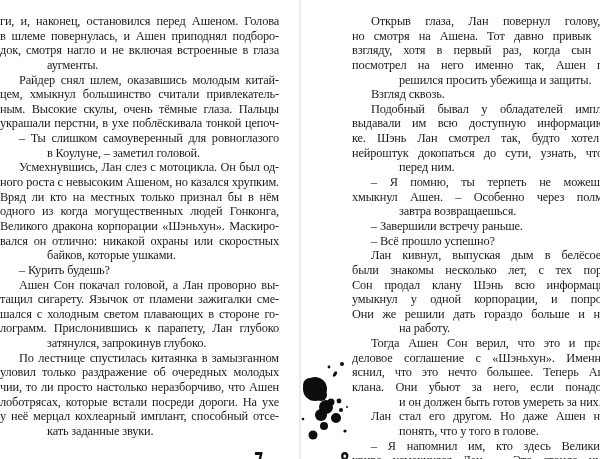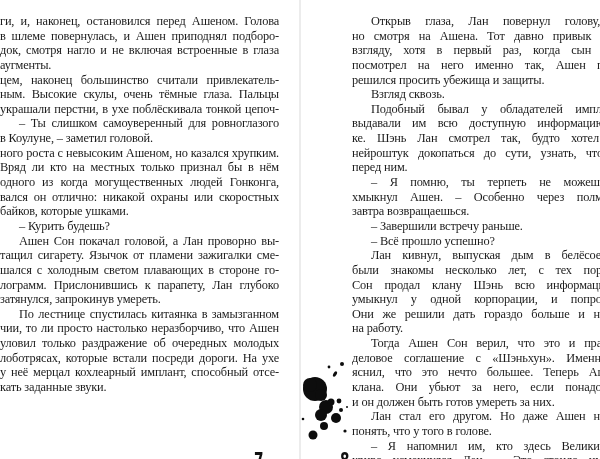--- a/index.html
+++ b/index.html
@@ -19,21 +19,21 @@
     background: #ececec;
   }
   .column {
     position: absolute; top: -1px;
     font-size: 12.35px; line-height: 14.65px;
     letter-spacing: -0.15px;
   }
   #page-left .column { left: 0; width: 279px; }
   #page-right .column { left: 51px; width: 320px; }
   .line { white-space: nowrap; text-align: justify; text-align-last: justify; height: 14.65px; }
-  .line.last { text-align-last: left; }
+  .line.last { text-align-last: left; padding-left: 47px; }
   .line.indent { padding-left: 19px; }
   .page-number {
     position: absolute; top: 433px;
     font-family: "DejaVu Sans", sans-serif; font-weight: bold;
     font-size: 22px; transform: scaleX(0.62); transform-origin: left top;
     color: #111;
   }
   #page-left .page-number { left: 254px; }
   #page-right .page-number { left: 39px; }
   .ink {
@@ -42,39 +42,42 @@
 </style>
 </head>
 <body>
 
 <div class="page" id="page-left">
   <div class="column" id="col-left">
       <div class="line">ги, и, наконец, остановился перед Ашеном. Голова</div>
       <div class="line">в шлеме повернулась, и Ашен приподнял подборо-</div>
       <div class="line">док, смотря нагло и не включая встроенные в глаза</div>
       <div class="line last">аугменты.</div>
-      <div class="line">цем, наконец большинство считали привлекатель-</div>
+      <div class="line indent">Райдер снял шлем, оказавшись молодым китай-</div>
+      <div class="line">цем, хмыкнул большинство считали привлекатель-</div>
       <div class="line">ным. Высокие скулы, очень тёмные глаза. Пальцы</div>
       <div class="line">украшали перстни, в ухе поблёскивала тонкой цепоч-</div>
       <div class="line indent">– Ты слишком самоуверенный для ровноглазого</div>
       <div class="line last">в Коулуне, – заметил головой.</div>
+      <div class="line indent">Усмехнувшись, Лан слез с мотоцикла. Он был од-</div>
       <div class="line">ного роста с невысоким Ашеном, но казался хрупким.</div>
       <div class="line">Вряд ли кто на местных только признал бы в нём</div>
       <div class="line">одного из когда могущественных людей Гонконга,</div>
+      <div class="line">Великого дракона корпорации «Шэньхун». Маскиро-</div>
       <div class="line">вался он отлично: никакой охраны или скоростных</div>
       <div class="line last">байков, которые ушками.</div>
       <div class="line indent last">– Курить будешь?</div>
       <div class="line indent">Ашен Сон покачал головой, а Лан проворно вы-</div>
       <div class="line">тащил сигарету. Язычок от пламени зажигалки сме-</div>
       <div class="line">шался с холодным светом плавающих в стороне го-</div>
       <div class="line">лограмм. Прислонившись к парапету, Лан глубоко</div>
-      <div class="line last">затянулся, запрокинув умереть.</div>
+      <div class="line last">затянулся, запрокинув глубоко.</div>
       <div class="line indent">По лестнице спустилась китаянка в замызганном</div>
+      <div class="line">уловил только раздражение об очередных молодых</div>
       <div class="line">чии, то ли просто настолько неразборчиво, что Ашен</div>
-      <div class="line">уловил только раздражение об очередных молодых</div>
       <div class="line">лоботрясах, которые встали посреди дороги. На ухе</div>
       <div class="line">у неё мерцал кохлеарный имплант, способный отсе-</div>
       <div class="line last">кать заданные звуки.</div>
     </div>
   <div class="page-number">7</div>
 </div>
 
 <div class="gutter"></div>
 
 <div class="page" id="page-right">

